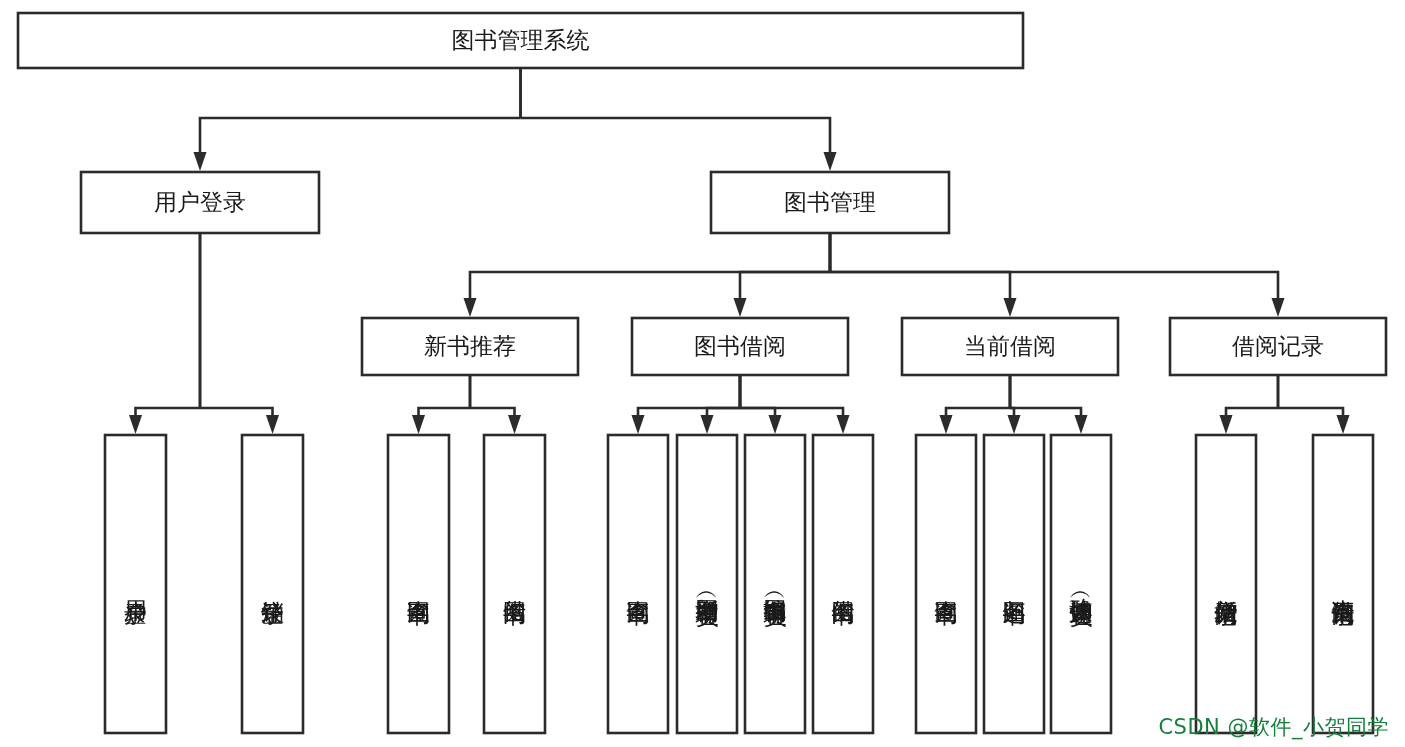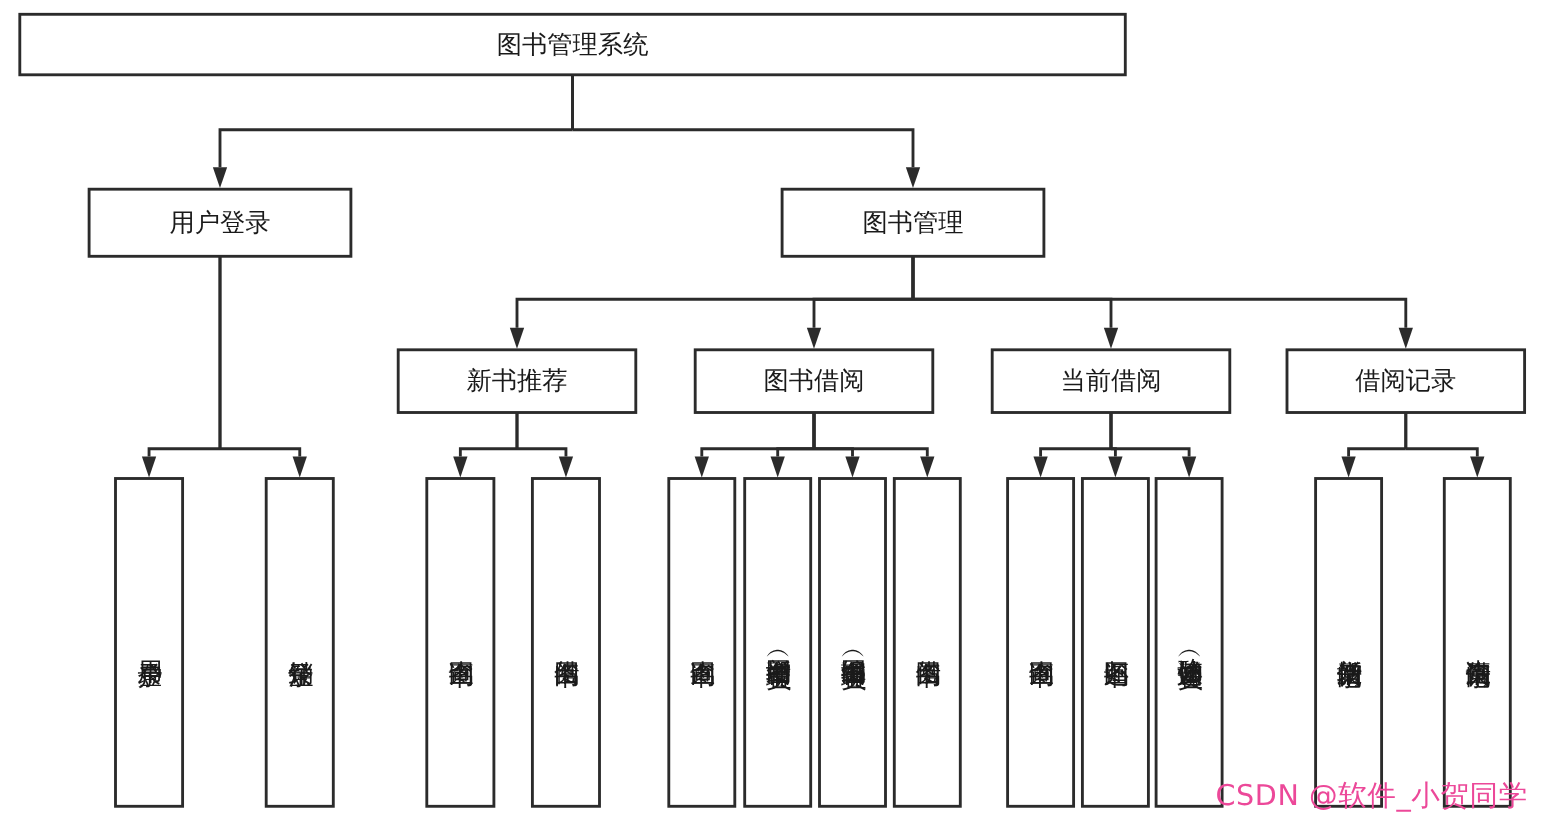--- a/index.html
+++ b/index.html
@@ -63,23 +63,23 @@
     writing-mode: vertical-rl;
     text-orientation: upright;
     white-space: nowrap;
     pointer-events: none;
     user-select: none;
   }
   .watermark {
     position: absolute;
     right: 16px;
     bottom: 6px;
-    color: #ec4899;
-    font-family: "DejaVu Sans", "Liberation Sans", sans-serif;
-    font-size: 26px;
+    color: #15803d;
+    font-family: "DejaVu Sans", "Liberation Sans", sans-serif;
+    font-size: 21px;
     letter-spacing: 0.5px;
     white-space: nowrap;
   }
 </style>
 </head>
 <body>
 
 <div id="diagram-root">
   <svg class="tree-canvas" viewBox="0 0 1405 747">
     <g id="connector-layer">

